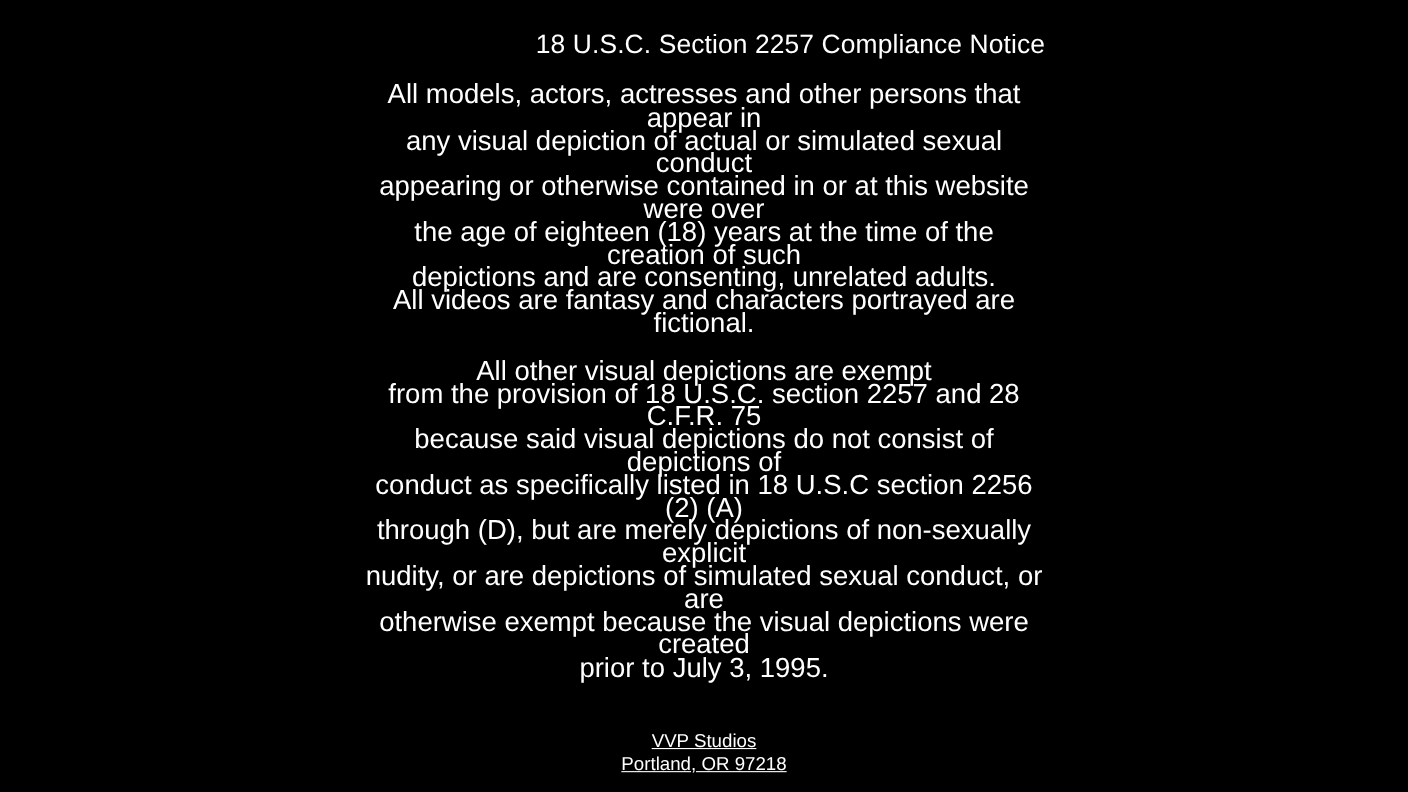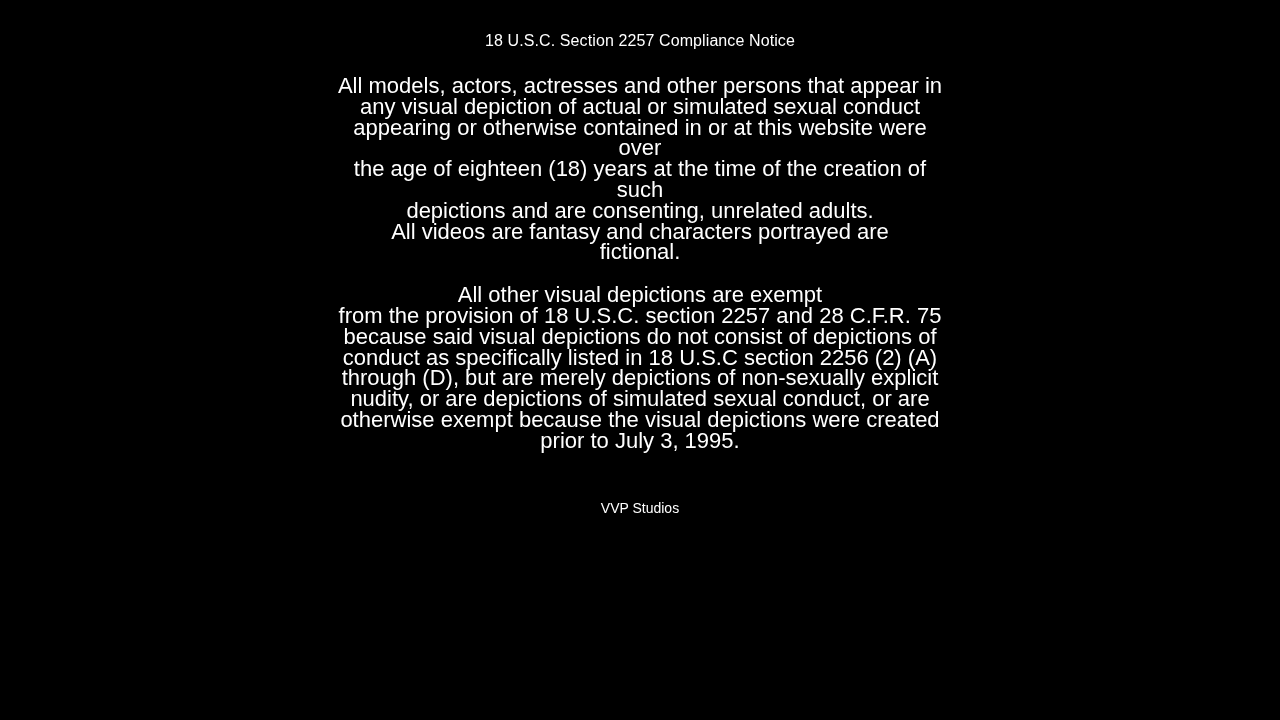--- a/index.html
+++ b/index.html
@@ -22,36 +22,38 @@
   }
   .notice {
     position: absolute;
     left: 50%;
     transform: translateX(-50%);
     top: 28px;
     width: 620px;
     text-align: center;
   }
   .notice-title {
-    font-size: 16px;
+    font-size: 24px;
     line-height: 26px;
     letter-spacing: 0.1px;
     margin-bottom: 22px;
+    text-align: right;
   }
   .para {
-    font-size: 22px;
+    font-size: 25px;
     line-height: 20.8px;
     margin: 0 0 10px 0;
     white-space: pre-line;
   }
   .address {
-    font-size: 14px;
+    font-size: 17px;
     line-height: 20.8px;
     margin: 0;
     white-space: pre-line;
+    text-decoration: underline;
   }
   .block-gap {
     height: 12px;
   }
 </style>
 </head>
 <body>
 
 <div class="page">
   <div class="notice">
@@ -79,15 +81,16 @@
 
     <div class="block-gap"></div>
 
 
     <div class="block-gap"></div>
 
 
     <div class="block-gap"></div>
 
     <p class="address">VVP Studios</p>
+    <p class="address">Portland, OR 97218</p>
 
   </div>
 </div>
 
 </body></html>

